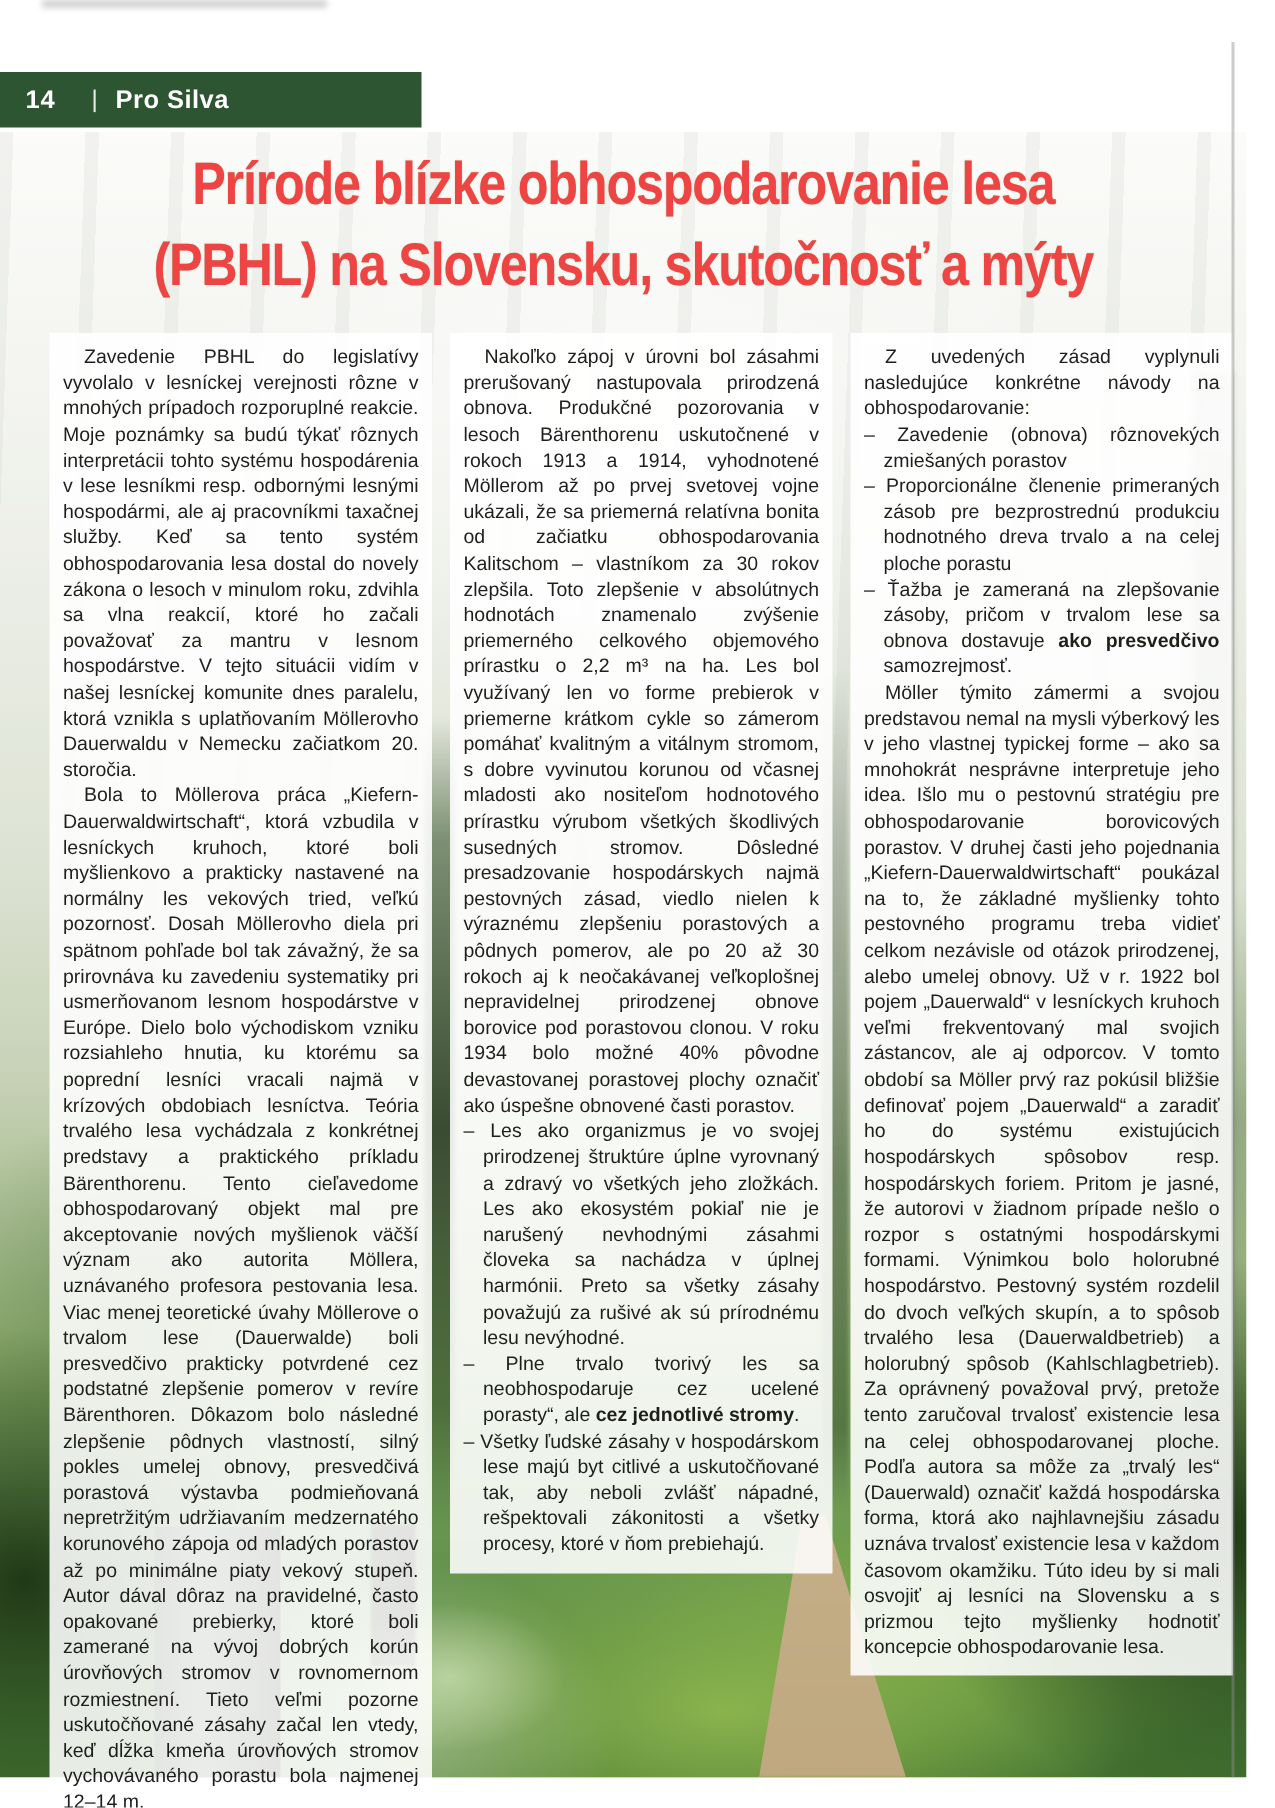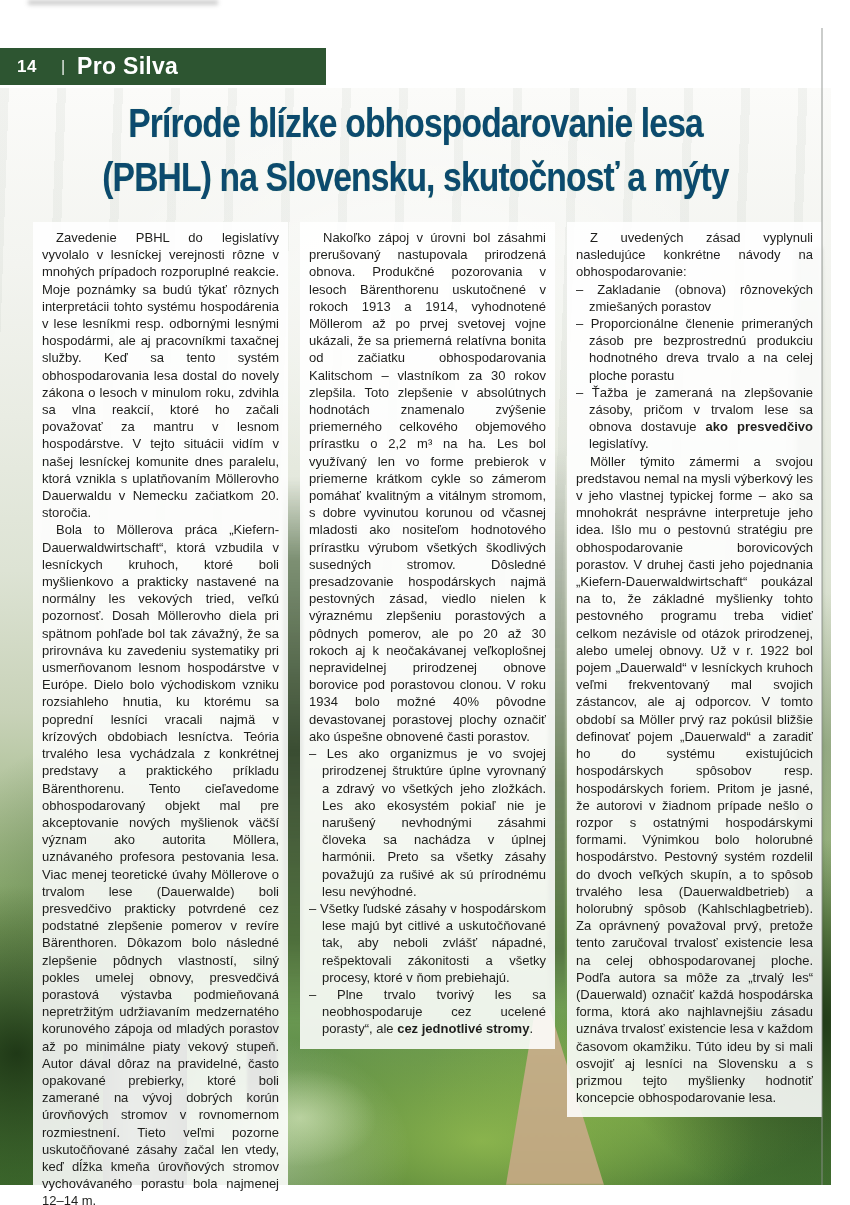--- a/index.html
+++ b/index.html
@@ -11,27 +11,27 @@
   .scan-smudge{
     position:absolute;top:0;left:28px;width:190px;height:5px;
     background:rgba(90,90,90,0.30);filter:blur(2px);
   }
   .scan-edge-line{
     position:absolute;top:28px;left:821px;width:2px;height:1157px;
     background:rgba(140,145,140,0.45);
   }
   
   .header-band{
-    position:absolute;left:0;top:48px;width:326px;height:37px;
+    position:absolute;left:0;top:48px;width:281px;height:37px;
     display:flex;align-items:center;
     color:#ffffff;font-weight:bold;
   }
   .header-band .pagenum{margin-left:17px;font-size:17px;letter-spacing:0.5px;}
   .header-band .divider{margin-left:24px;font-size:16px;font-weight:normal;opacity:0.9;}
-  .header-band .section{margin-left:12px;font-size:23px;letter-spacing:0.3px;}
+  .header-band .section{margin-left:12px;font-size:17px;letter-spacing:0.3px;}
   
   .photo{position:absolute;left:0;top:88px;width:831px;height:1097px;overflow:hidden;}
   .photo-base{
     position:absolute;inset:0;
     background:linear-gradient(180deg,
       #fbfbf9 0%, #f3f4f0 16%, #e9ece3 30%, #dde3d4 44%,
       #c8d2b8 57%, #a4bb8b 68%, #82a763 77%, #699751 85%,
       #558540 92%, #437231 100%);
   }
   .photo-mist{
@@ -134,38 +134,38 @@
   <div class="gap-trees-1"></div>
   <div class="gap-trees-2"></div>
   <div class="edge-trees-right"></div>
   <div class="photo-overlay"></div>
   <div class="path"></div>
   <div class="trunk-main"></div>
   <div class="trunk-small"></div>
   <div class="speckle"></div>
 </div>
 
-<div class="title" style="color: #0c4a6e;">
+<div class="title" style="color: #ef4444;">
   <span class="tline">Prírode blízke obhospodarovanie lesa</span>
   <span class="tline">(PBHL) na Slovensku, skutočnosť a mýty</span>
 </div>
 
 <div class="columns">
   <div class="col">
       <p class="para indent"><span>Zavedenie PBHL do legislatívy vyvolalo v lesníckej verejnosti rôzne v mnohých prípadoch rozporuplné reakcie. Moje poznámky sa budú týkať rôznych interpretácii tohto systému hospodárenia v lese lesníkmi resp. odbornými lesnými hospodármi, ale aj pracovníkmi taxačnej služby. Keď sa tento systém obhospodarovania lesa dostal do novely zákona o lesoch v minulom roku, zdvihla sa vlna reakcií, ktoré ho začali považovať za </span><span class="i">mantru</span><span> v lesnom hospodárstve. V tejto situácii vidím v našej lesníckej komunite dnes paralelu, ktorá vznikla s uplatňovaním Möllerovho Dauerwaldu v Nemecku začiatkom 20. storočia.</span></p>
       <p class="para indent"><span>Bola to Möllerova práca „Kiefern-Dauerwaldwirtschaft“, ktorá vzbudila v lesníckych kruhoch, ktoré boli myšlienkovo a prakticky nastavené na normálny les vekových tried, veľkú pozornosť. Dosah Möllerovho diela pri spätnom pohľade bol tak závažný, že sa prirovnáva ku zavedeniu systematiky pri usmerňovanom lesnom hospodárstve v Európe. Dielo bolo východiskom vzniku rozsiahleho hnutia, ku ktorému sa poprední lesníci vracali najmä v krízových obdobiach lesníctva. Teória trvalého lesa vychádzala z konkrétnej predstavy a praktického príkladu Bärenthorenu. Tento cieľavedome obhospodarovaný objekt mal pre akceptovanie nových myšlienok väčší význam ako autorita Möllera, uznávaného profesora pestovania lesa. Viac menej teoretické úvahy Möllerove o trvalom lese (Dauerwalde) boli presvedčivo prakticky potvrdené cez podstatné zlepšenie pomerov v revíre Bärenthoren. Dôkazom bolo následné zlepšenie pôdnych vlastností, silný pokles umelej obnovy, presvedčivá porastová výstavba podmieňovaná nepretržitým udržiavaním medzernatého korunového zápoja od mladých porastov až po minimálne piaty vekový stupeň. Autor dával dôraz na pravidelné, často opakované prebierky, ktoré boli zamerané na vývoj dobrých korún úrovňových stromov v rovnomernom rozmiestnení. Tieto veľmi pozorne uskutočňované zásahy začal len vtedy, keď dĺžka kmeňa úrovňových stromov vychovávaného porastu bola najmenej 12–14 m.</span></p>
     </div>
   <div class="col">
       <p class="para indent"><span>Nakoľko zápoj v úrovni bol zásahmi prerušovaný nastupovala prirodzená obnova. Produkčné pozorovania v lesoch Bärenthorenu uskutočnené v rokoch 1913 a 1914, vyhodnotené Möllerom až po prvej svetovej vojne ukázali, že sa priemerná relatívna bonita od začiatku obhospodarovania Kalitschom – vlastníkom za 30 rokov zlepšila. Toto zlepšenie v absolútnych hodnotách znamenalo zvýšenie priemerného celkového objemového prírastku o 2,2 m³ na ha. Les bol využívaný len vo forme prebierok v priemerne krátkom cykle so zámerom pomáhať kvalitným a vitálnym stromom, s dobre vyvinutou korunou od včasnej mladosti ako nositeľom hodnotového prírastku výrubom všetkých škodlivých susedných stromov. Dôsledné presadzovanie hospodárskych najmä pestovných zásad, viedlo nielen k výraznému zlepšeniu porastových a pôdnych pomerov, ale po 20 až 30 rokoch aj k neočakávanej veľkoplošnej nepravidelnej prirodzenej obnove borovice pod porastovou clonou. V roku 1934 bolo možné 40% pôvodne devastovanej porastovej plochy označiť ako úspešne obnovené časti porastov.</span></p>
       <p class="para bullet"><span>– Les ako organizmus je vo svojej prirodzenej štruktúre úplne vyrovnaný a zdravý vo všetkých jeho zložkách. Les ako ekosystém pokiaľ nie je narušený nevhodnými zásahmi človeka sa nachádza v úplnej harmónii. Preto sa všetky zásahy považujú za rušivé ak sú prírodnému lesu nevýhodné.</span></p>
+      <p class="para bullet"><span>– Plne trvalo tvorivý les sa neobhospodaruje cez ucelené porasty“, ale </span><span class="b">cez jednotlivé stromy</span><span>.</span></p>
       <p class="para bullet"><span>– Všetky ľudské zásahy v hospodárskom lese majú byt citlivé a uskutočňované tak, aby neboli zvlášť nápadné, rešpektovali zákonitosti a všetky procesy, ktoré v ňom prebiehajú.</span></p>
-      <p class="para bullet"><span>– Plne trvalo tvorivý les sa neobhospodaruje cez ucelené porasty“, ale </span><span class="b">cez jednotlivé stromy</span><span>.</span></p>
     </div>
   <div class="col">
       <p class="para indent"><span>Z uvedených zásad vyplynuli nasledujúce konkrétne návody na obhospodarovanie:</span></p>
-      <p class="para bullet"><span>– Zakladanie (obnova) rôznovekých zmiešaných porastov</span></p>
+      <p class="para bullet"><span>– Zavedenie (obnova) rôznovekých zmiešaných porastov</span></p>
       <p class="para bullet"><span>– Proporcionálne členenie primeraných zásob pre bezprostrednú produkciu hodnotného dreva trvalo a na celej ploche porastu</span></p>
-      <p class="para bullet"><span>– Ťažba je zameraná na zlepšovanie zásoby, pričom v trvalom lese sa obnova dostavuje </span><span class="b">ako presvedčivo</span><span> legislatívy.</span></p>
+      <p class="para bullet"><span>– Ťažba je zameraná na zlepšovanie zásoby, pričom v trvalom lese sa obnova dostavuje </span><span class="b">ako presvedčivo</span><span> samozrejmosť.</span></p>
       <p class="para indent"><span>Möller týmito zámermi a svojou predstavou nemal na mysli výberkový les v jeho vlastnej typickej forme – ako sa mnohokrát nesprávne interpretuje jeho idea. Išlo mu o pestovnú stratégiu pre obhospodarovanie borovicových porastov. V druhej časti jeho pojednania „Kiefern-Dauerwaldwirtschaft“ poukázal na to, že základné myšlienky tohto pestovného programu treba vidieť celkom nezávisle od otázok prirodzenej, alebo umelej obnovy. Už v r. 1922 bol pojem „Dauerwald“ v lesníckych kruhoch veľmi frekventovaný mal svojich zástancov, ale aj odporcov. V tomto období sa Möller prvý raz pokúsil bližšie definovať pojem „Dauerwald“ a zaradiť ho do systému existujúcich hospodárskych spôsobov resp. hospodárskych foriem. Pritom je jasné, že autorovi v žiadnom prípade nešlo o rozpor s ostatnými hospodárskymi formami. Výnimkou bolo holorubné hospodárstvo. Pestovný systém rozdelil do dvoch veľkých skupín, a to spôsob trvalého lesa (Dauerwaldbetrieb) a holorubný spôsob (Kahlschlagbetrieb). Za oprávnený považoval prvý, pretože tento zaručoval trvalosť existencie lesa na celej obhospodarovanej ploche. </span><span class="i">Podľa autora sa môže za „trvalý les“ (Dauerwald) označiť každá hospodárska forma, ktorá ako najhlavnejšiu zásadu uznáva trvalosť existencie lesa v každom časovom okamžiku</span><span>. Túto ideu by si mali osvojiť aj lesníci na Slovensku a s prizmou tejto myšlienky hodnotiť koncepcie obhospodarovanie lesa.</span></p>
     </div>
 </div>
 
 <div class="scan-edge-line"></div>
 
 </body></html>

